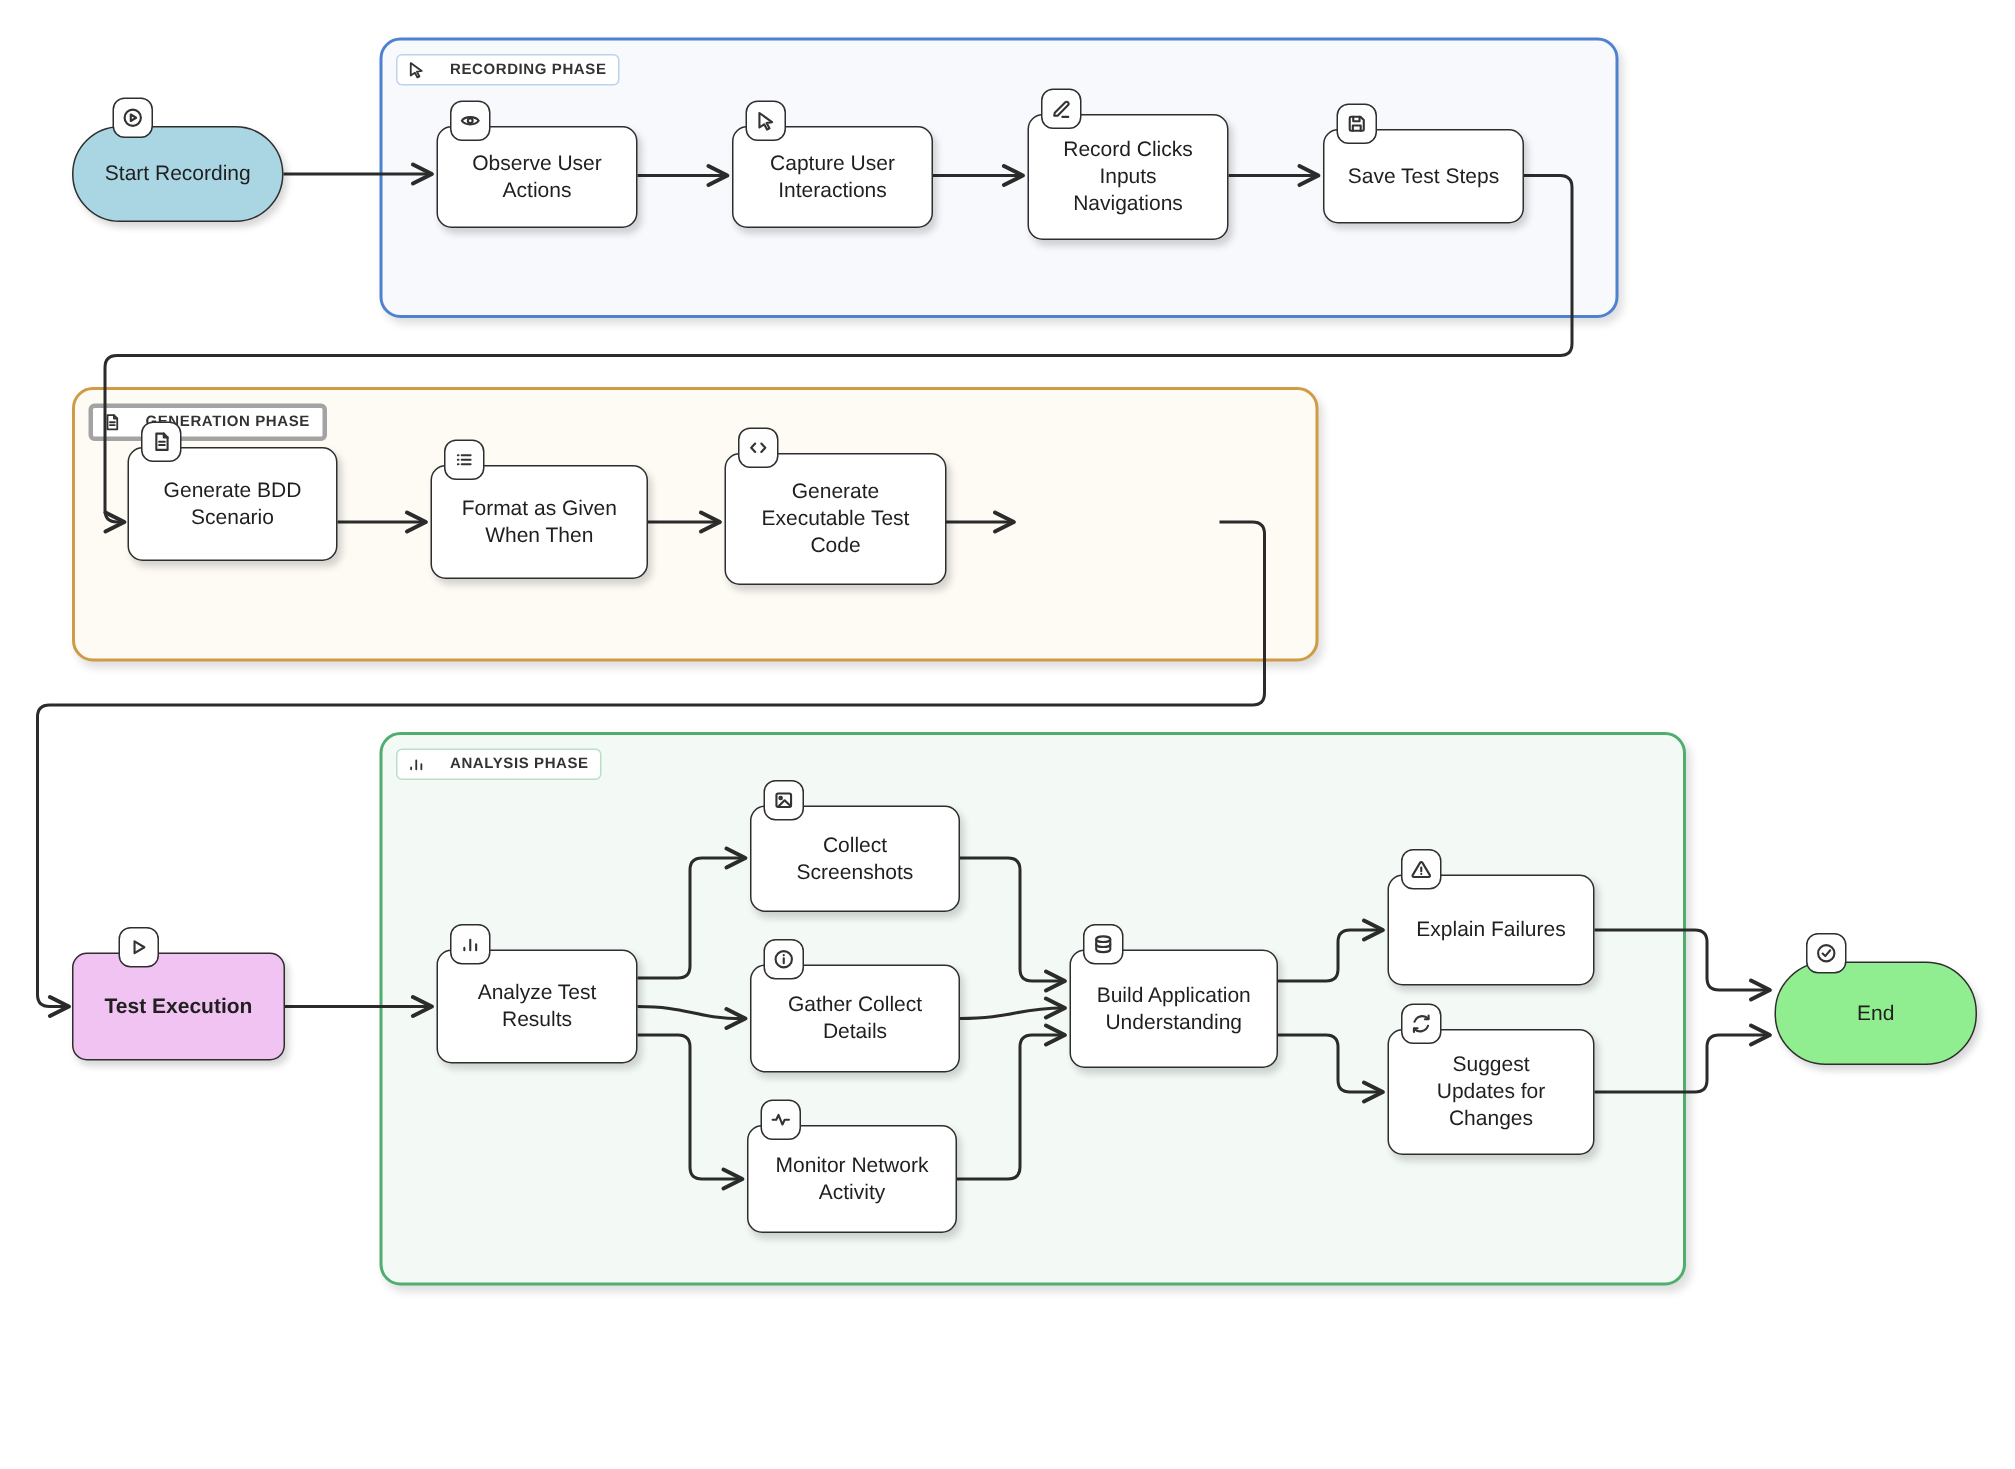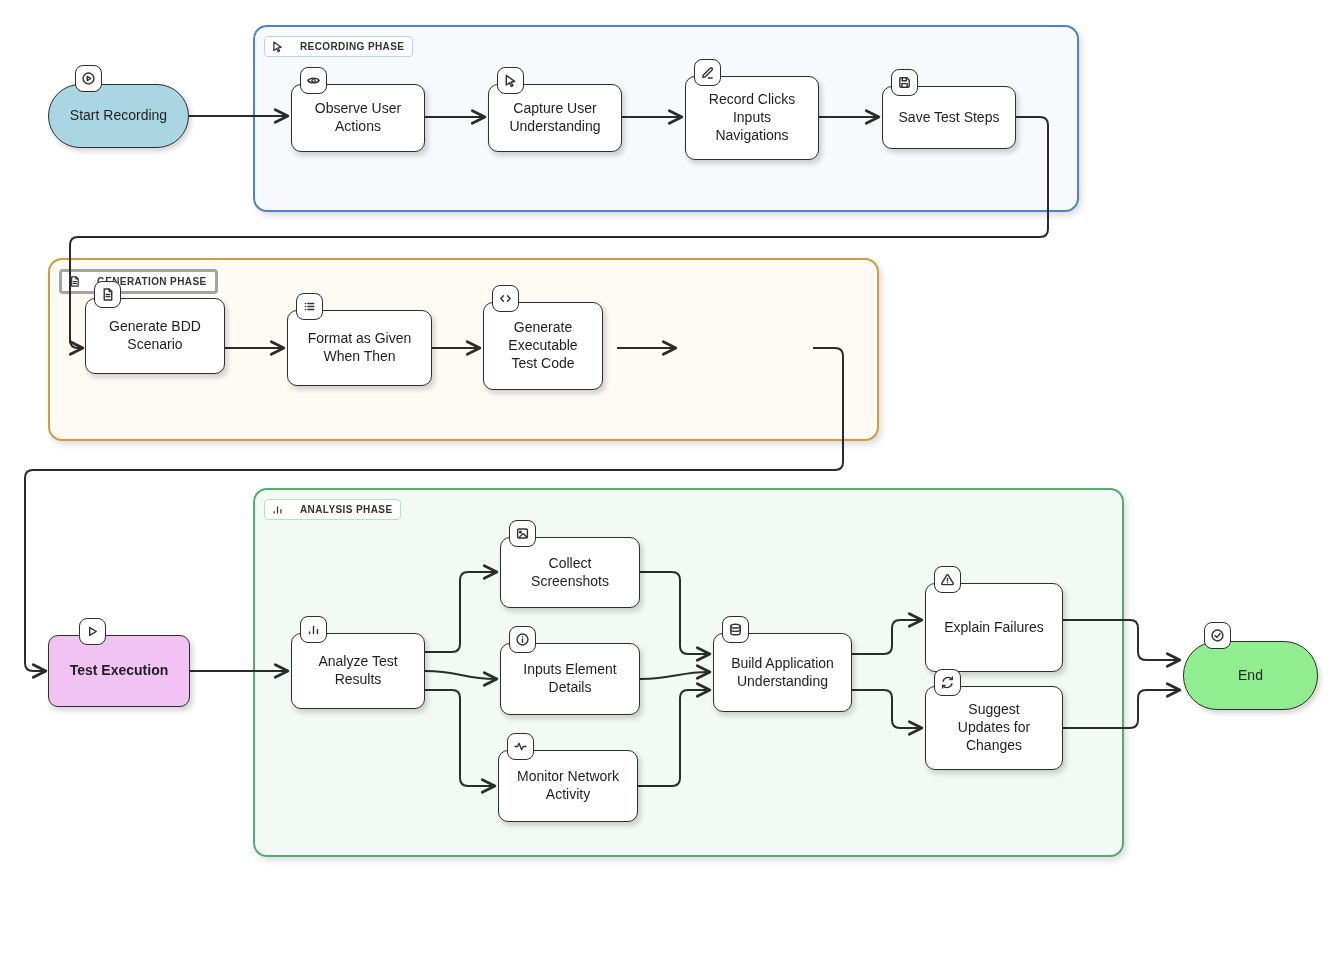--- a/index.html
+++ b/index.html
@@ -133,21 +133,21 @@
     </span>
     <span class="label">Observe User Actions</span>
   </div>
 
   <div class="node" style="left:488px;top:84px;width:134px;height:68px">
     <span class="badge">
       <svg width="15" height="15" viewBox="0 0 16 16" fill="none" stroke="#333" stroke-width="1.5" stroke-linejoin="round">
           <path d="M3.5 2.5 L12.5 9 L8.6 9.6 L10.6 13.4 L8.9 14.3 L6.9 10.5 L3.5 12.8 Z"></path>
         </svg>
     </span>
-    <span class="label">Capture User Understanding</span>
+    <span class="label">Capture User Interactions</span>
   </div>
 
   <div class="node" style="left:685px;top:76px;width:134px;height:84px">
     <span class="badge">
       <svg width="15" height="15" viewBox="0 0 16 16" fill="none" stroke="#333" stroke-width="1.5" stroke-linecap="round" stroke-linejoin="round">
           <path d="M3 13 L3.4 10.9 L10.9 3.4 Q11.9 2.6 12.9 3.5 Q13.7 4.5 12.9 5.4 L5.4 12.9 L3 13 Z"></path>
           <path d="M8.8 13.8 H13"></path>
         </svg>
     </span>
     <span class="label">Record Clicks Inputs Navigations</span>
@@ -178,21 +178,21 @@
   <div class="node" style="left:287px;top:310px;width:145px;height:76px">
     <span class="badge">
       <svg width="15" height="15" viewBox="0 0 16 16" fill="none" stroke="#333" stroke-width="1.5" stroke-linecap="round">
           <path d="M6.2 4.8 H12.5 M6.2 8 H12.5 M6.2 11.2 H12.5"></path>
           <path d="M3.5 4.8 H3.9 M3.5 8 H3.9 M3.5 11.2 H3.9"></path>
         </svg>
     </span>
     <span class="label">Format as Given When Then</span>
   </div>
 
-  <div class="node" style="left:483px;top:302px;width:120px;height:88px">
+  <div class="node" style="left:483px;top:302px;width:148px;height:88px">
     <span class="badge">
       <svg width="15" height="15" viewBox="0 0 16 16" fill="none" stroke="#333" stroke-width="1.5" stroke-linecap="round" stroke-linejoin="round">
           <path d="M5.8 5 L3 8 L5.8 11 M10.2 5 L13 8 L10.2 11"></path>
         </svg>
     </span>
     <span class="label">Generate Executable Test Code</span>
   </div>
 
 
   <div class="node fill-exec" style="left:48px;top:635px;width:142px;height:72px">
@@ -225,21 +225,21 @@
   </div>
 
   <div class="node" style="left:500px;top:643px;width:140px;height:72px">
     <span class="badge">
       <svg width="15" height="15" viewBox="0 0 16 16" fill="none" stroke="#333" stroke-width="1.5" stroke-linecap="round">
           <circle cx="8" cy="8" r="5.8"></circle>
           <path d="M8 7.4 V10.8"></path>
           <path d="M8 5.1 V5.2"></path>
         </svg>
     </span>
-    <span class="label">Inputs Element Details</span>
+    <span class="label">Gather Collect Details</span>
   </div>
 
   <div class="node" style="left:498px;top:750px;width:140px;height:72px">
     <span class="badge">
       <svg width="15" height="15" viewBox="0 0 16 16" fill="none" stroke="#333" stroke-width="1.5" stroke-linecap="round" stroke-linejoin="round">
           <path d="M2.2 8 H4.8 L6.4 4.6 L9.2 11.4 L10.8 8 H13.8"></path>
         </svg>
     </span>
     <span class="label">Monitor Network Activity</span>
   </div>
@@ -248,21 +248,21 @@
     <span class="badge">
       <svg width="15" height="15" viewBox="0 0 16 16" fill="none" stroke="#333" stroke-width="1.5" stroke-linecap="round">
           <ellipse cx="8" cy="4.4" rx="5" ry="2"></ellipse>
           <path d="M3 4.4 V11.6 C3 12.7 5.2 13.6 8 13.6 C10.8 13.6 13 12.7 13 11.6 V4.4"></path>
           <path d="M3 8 C3 9.1 5.2 10 8 10 C10.8 10 13 9.1 13 8"></path>
         </svg>
     </span>
     <span class="label">Build Application Understanding</span>
   </div>
 
-  <div class="node" style="left:925px;top:583px;width:138px;height:89px">
+  <div class="node" style="left:925px;top:583px;width:138px;height:74px">
     <span class="badge">
       <svg width="15" height="15" viewBox="0 0 16 16" fill="none" stroke="#333" stroke-width="1.5" stroke-linecap="round" stroke-linejoin="round">
           <path d="M7.2 3.3 L1.9 12.2 A0.9 0.9 0 0 0 2.7 13.5 H13.3 A0.9 0.9 0 0 0 14.1 12.2 L8.8 3.3 A0.93 0.93 0 0 0 7.2 3.3 Z"></path>
           <path d="M8 6.8 V9.4"></path>
           <path d="M8 11.3 V11.4"></path>
         </svg>
     </span>
     <span class="label">Explain Failures</span>
   </div>
 

